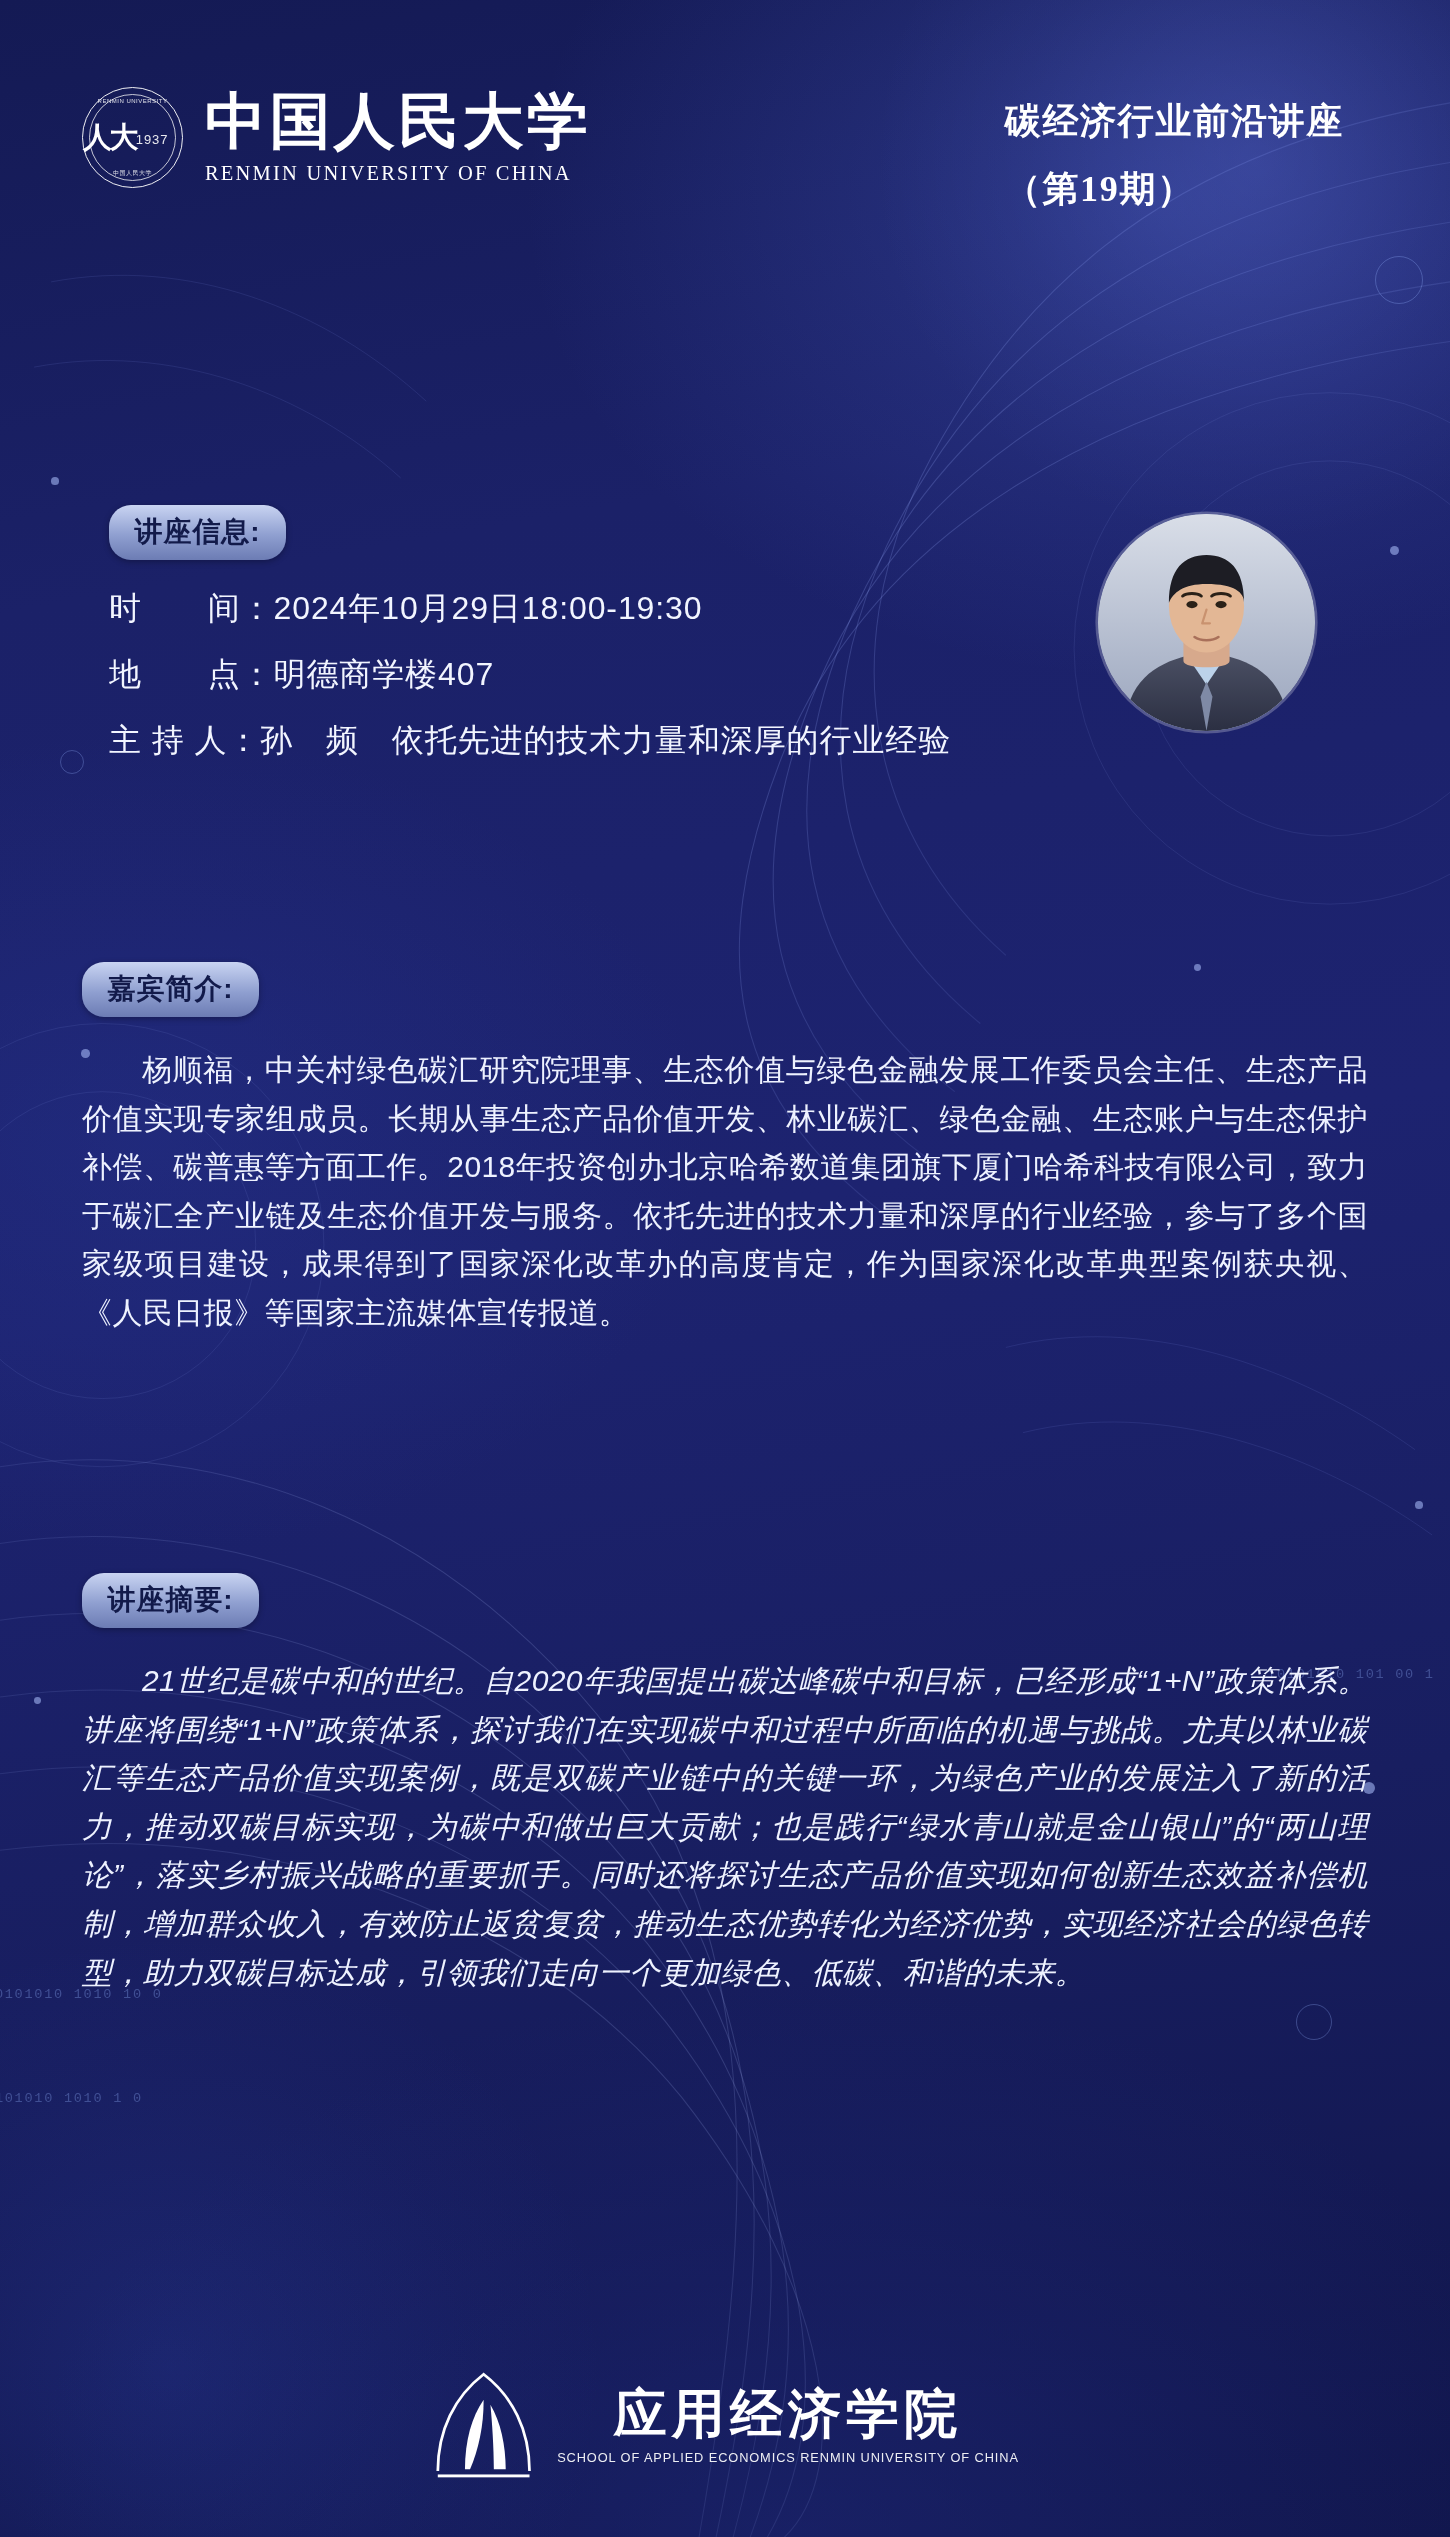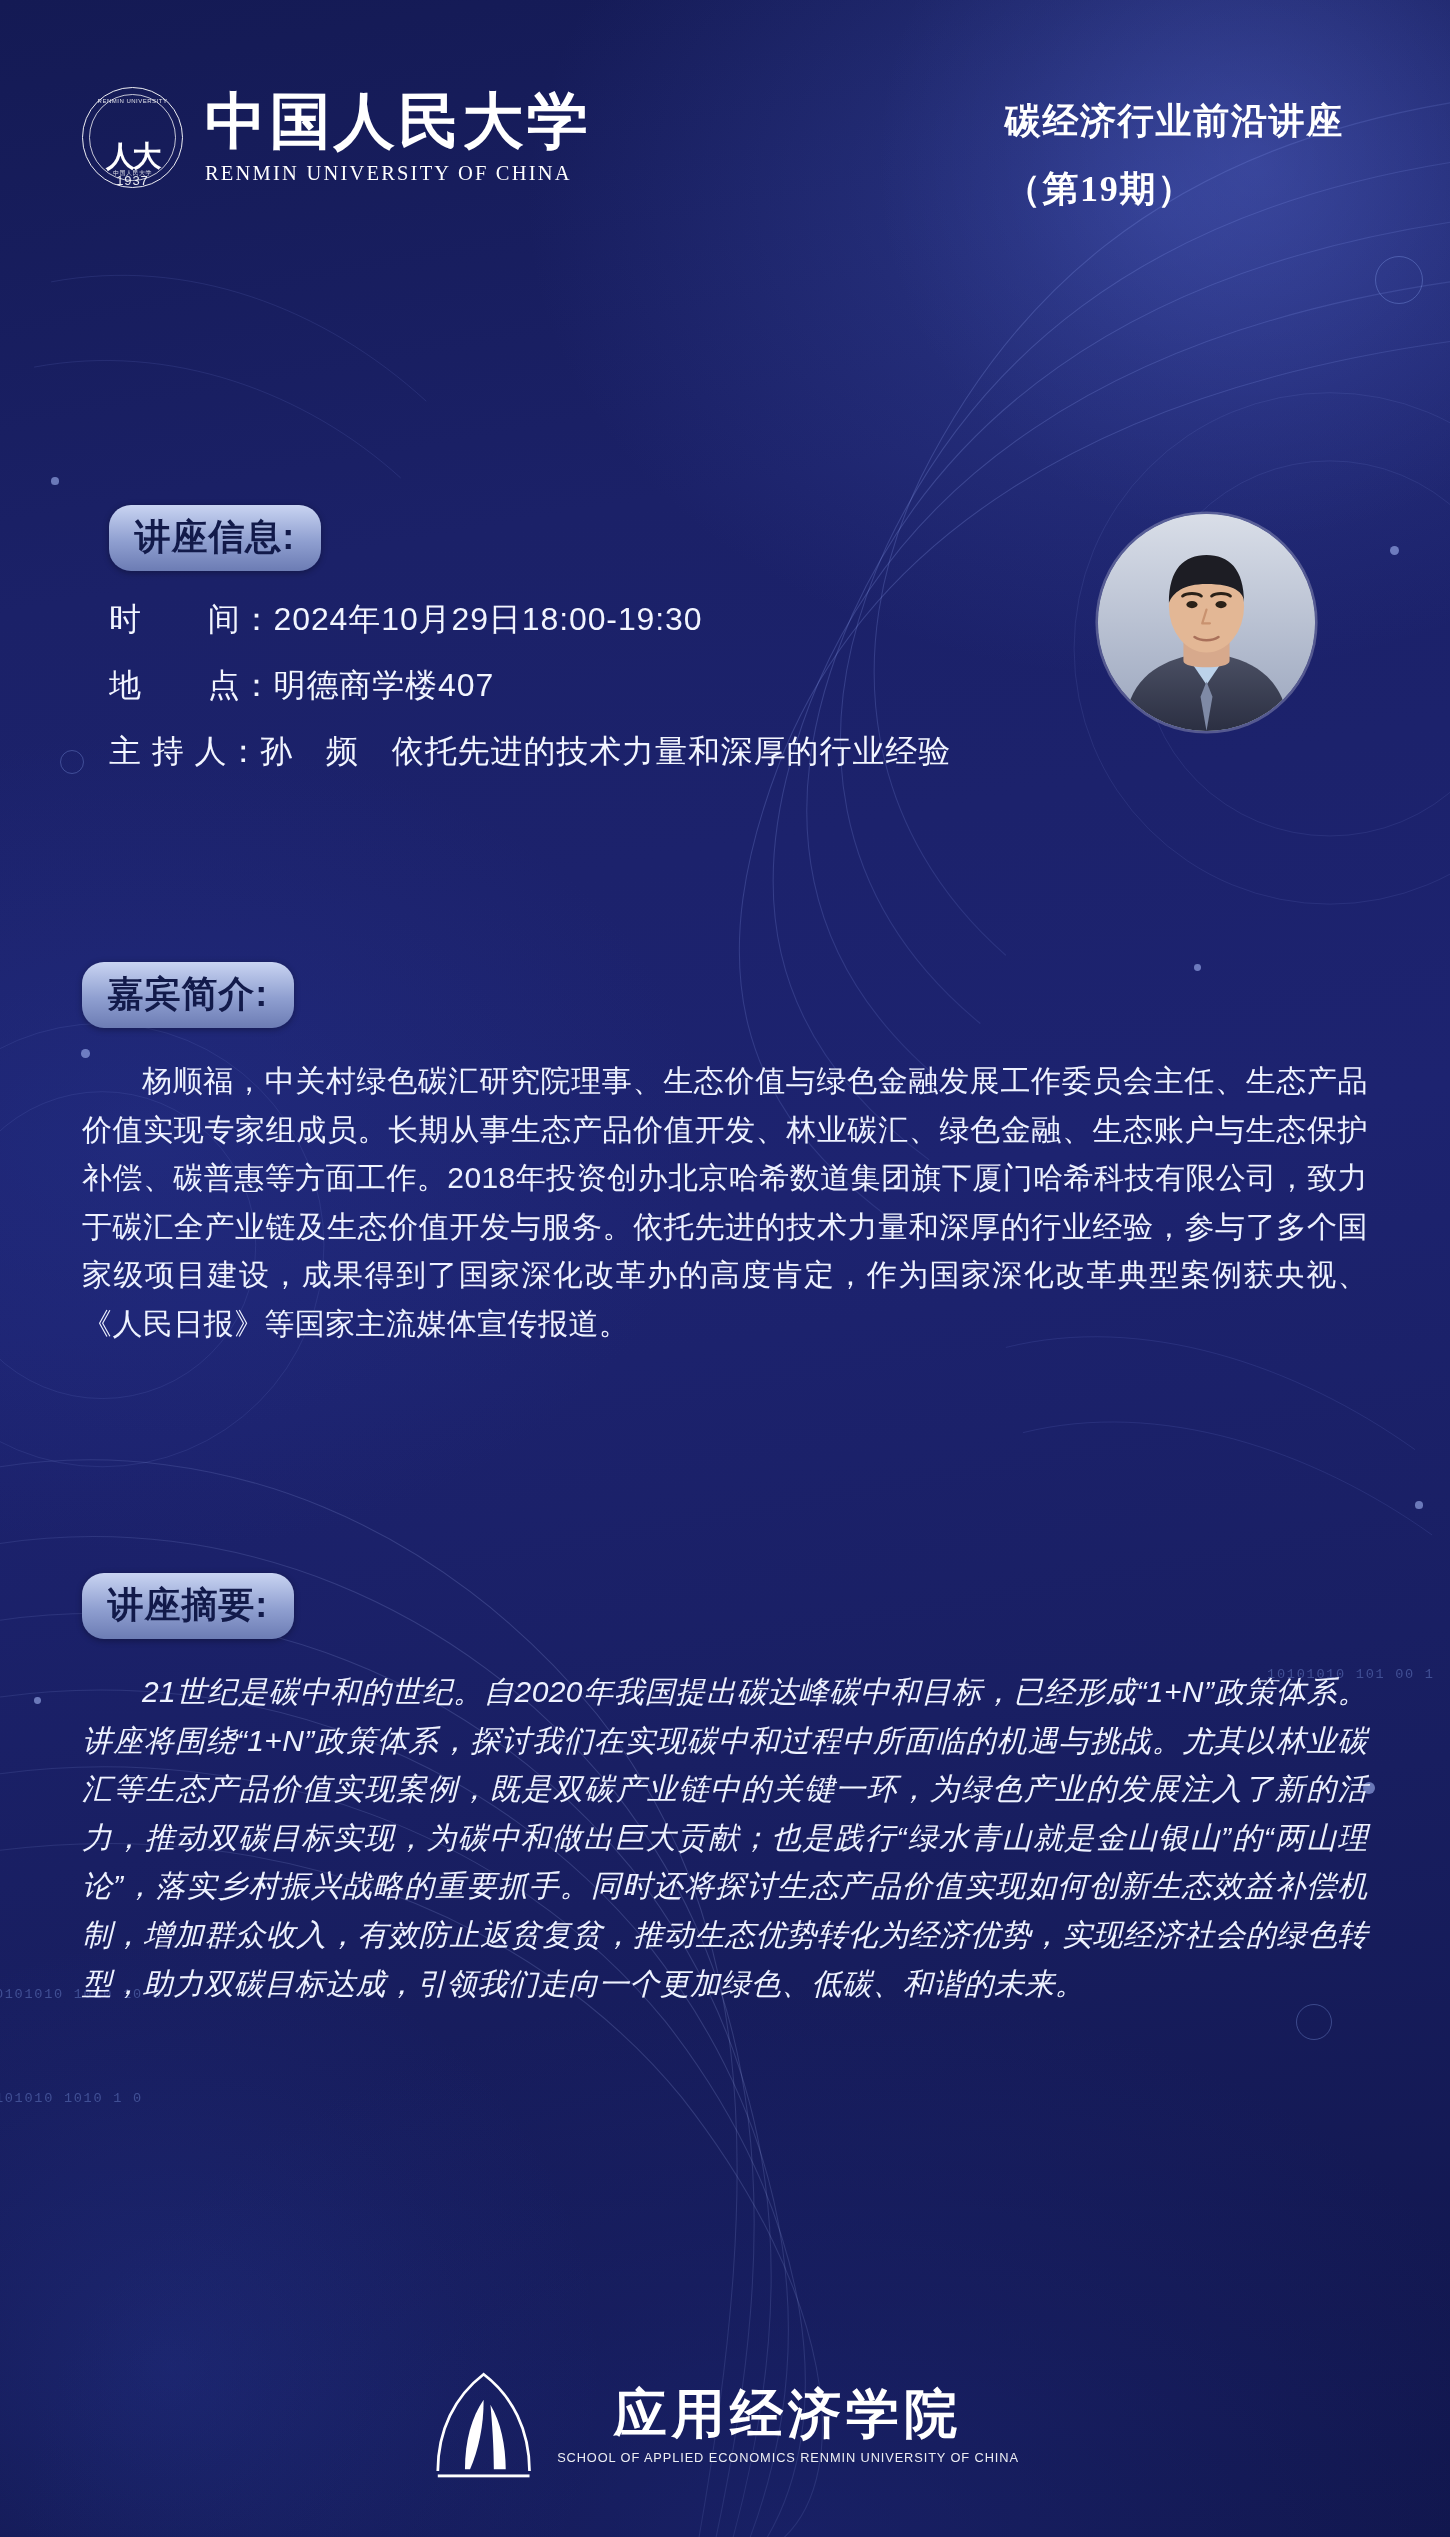--- a/index.html
+++ b/index.html
@@ -98,23 +98,22 @@
     content: "";
     position: absolute;
     inset: 6px;
     border-radius: 50%;
     border: 0.9px solid rgba(255,255,255,0.75);
   }
   .seal-inner {
     position: absolute;
     inset: 0;
     display: flex;
-    flex-direction: column;
     align-items: center;
-    justify-content: flex-end;
+    justify-content: flex-start;
     line-height: 1;
   }
   .seal-mark {
     font-size: 29px;
     font-weight: bold;
     letter-spacing: -2.6px;
     font-family: "Liberation Serif", "DejaVu Serif", serif;
     color: #ffffff;
   }
   .seal-year {
@@ -190,21 +189,21 @@
        0 0 51px rgba(110,140,255,0.45);
   }
 
   
   .badge {
     display: inline-block;
     padding: 7.7px 25.6px 9.4px 25.6px;
     border-radius: 22px;
     background: linear-gradient(180deg, #c9d4f2 0%, #8f9fd0 55%, #6c7cb4 100%);
     color: #121a4a;
-    font-size: 36px;
+    font-size: 28px;
     font-weight: bold;
     letter-spacing: 0.9px;
     box-shadow: 0 1.7px 6.8px rgba(0,0,0,0.3);
   }
 
   
   .info-sec {
     position: absolute;
     top: 505px;
     left: 109px;

